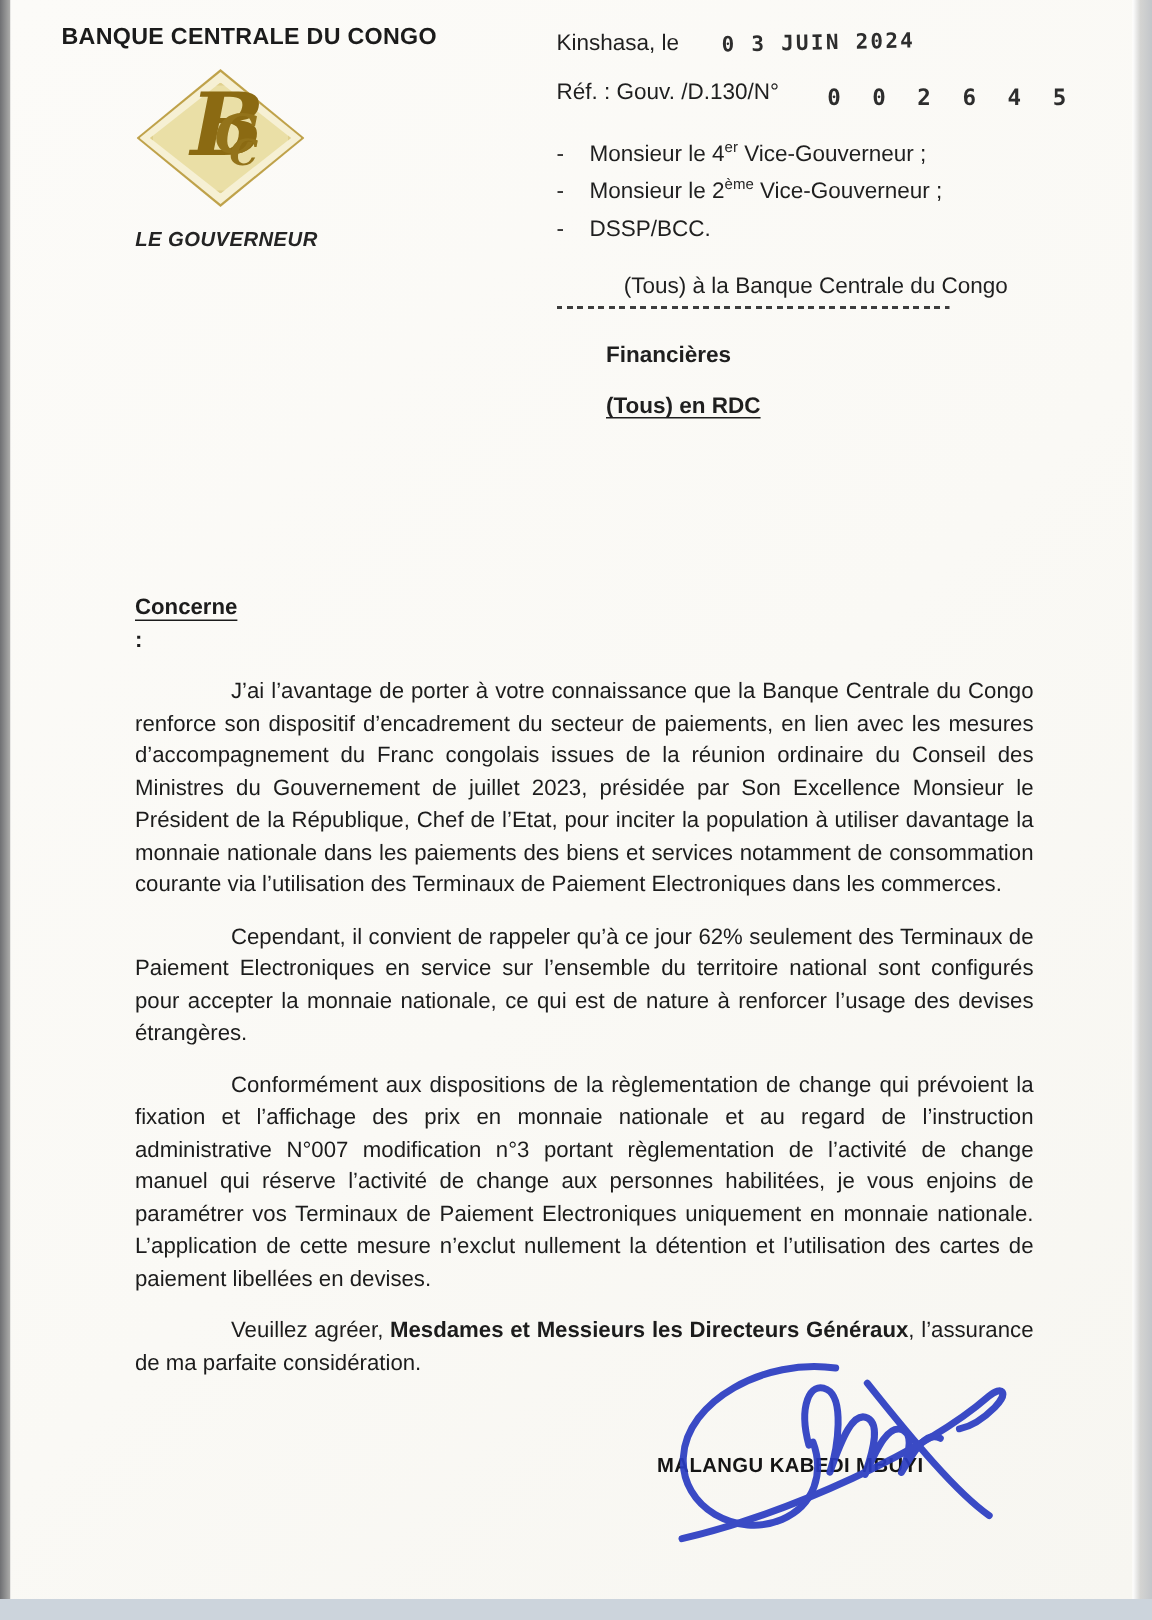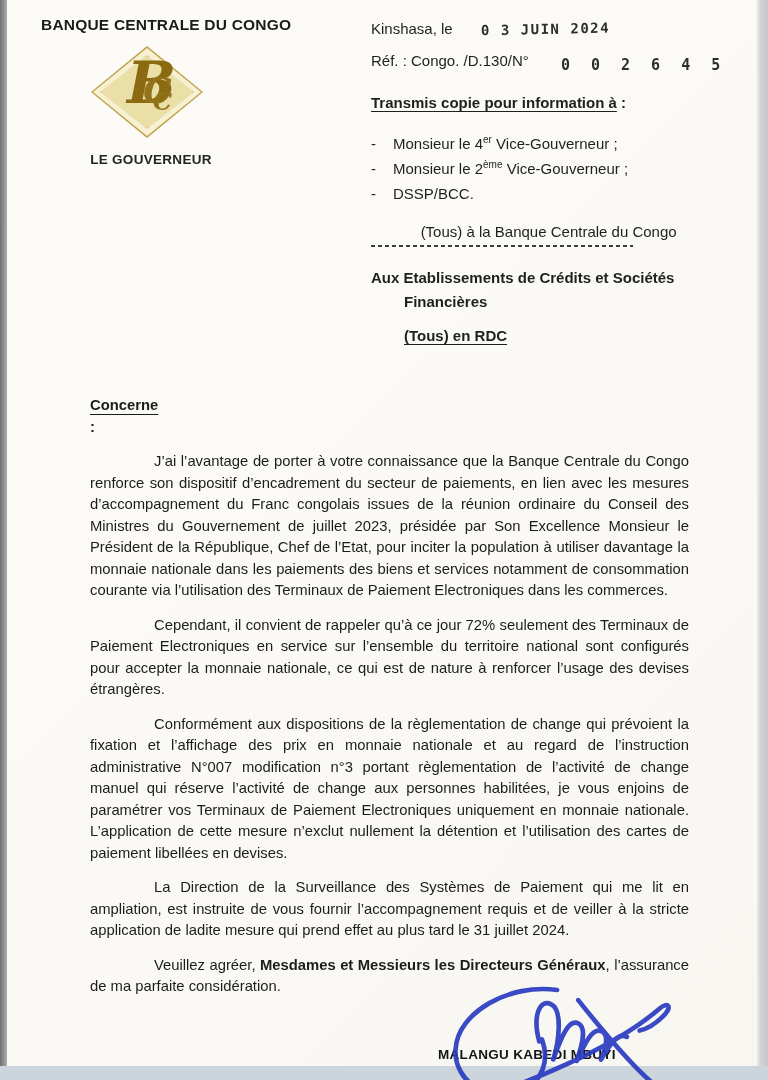--- a/index.html
+++ b/index.html
@@ -36,21 +36,21 @@
             clip-path:polygon(50% 0,100% 50%,50% 100%,0 50%); background:#f6f0d4; }
   .d-in   { position:absolute; inset:9px;
             clip-path:polygon(50% 0,100% 50%,50% 100%,0 50%); background:#eadfa6;
             box-shadow:inset 0 0 0 2px #e0d08e; }
   .mono { position:absolute; font-family:"DejaVu Serif", serif; font-style:italic;
           font-weight:bold; color:#8b6a12; line-height:1; }
   .mono-b { left:36px; top:8px;  font-size:58px; }
   .mono-c { left:52px; top:26px; font-size:36px; color:#93731a; }
   .mono-c2{ left:62px; top:44px; font-size:24px; color:#93731a; }
   .gov-title { font-size:13.5px; font-weight:bold; color:#242424;
-               width:200px; margin:14px 0 0 16px; text-align:center; letter-spacing:.3px; }
+               width:200px; margin:14px 0 0 16px; text-align:center; letter-spacing:.3px;font-style:italic; }
 
   .right-col { flex:1; padding-top:4px; font-size:15px; }
   .date-line, .ref-line { white-space:nowrap; }
   .ref-line { margin-top:15px; }
   .stamp { display:inline-block; font-family:"DejaVu Sans Mono", monospace;
            font-weight:bold; color:#2d2d2d; }
   .date-stamp { font-size:14px; letter-spacing:1.5px; margin-left:24px; transform:rotate(-1.2deg); }
   .num-stamp  { font-size:15px; letter-spacing:6px;  margin-left:28px; transform:translateY(4px); }
 
   .transmis { margin-top:24px; font-weight:bold; font-size:15px; }
@@ -107,66 +107,61 @@
         </div>
         <div class="gov-title">LE GOUVERNEUR</div>
       </div>
 
       <div class="right-col">
         <div class="date-line">
           <span>Kinshasa, le</span>
           <span class="stamp date-stamp">0 3 JUIN 2024</span>
         </div>
         <div class="ref-line">
-          <span>Réf. : Congo. /D.130/N°</span>
+          <span>Réf. : Gouv. /D.130/N°</span>
           <span class="stamp num-stamp">0 0 2 6 4 5</span>
         </div>
 
-        <div class="transmis">
-          <span class="u">Transmis copie pour information à</span><span> :</span>
-        </div>
 
         <ul class="dist-list">
           <li>
             <span class="bullet">-</span>
             <span><span>Monsieur le 4</span><sup>er</sup><span> Vice-Gouverneur ;</span></span>
           </li>
           <li>
             <span class="bullet">-</span>
             <span><span>Monsieur le 2</span><sup>ème</sup><span> Vice-Gouverneur ;</span></span>
           </li>
           <li>
             <span class="bullet">-</span>
             <span><span>DSSP/BCC.</span><sup></sup><span></span></span>
           </li>
         </ul>
 
         <div class="scope-internal">(Tous) à la Banque Centrale du Congo</div>
         <div class="dashes"></div>
 
         <div class="external">
-          <div>Aux Etablissements de Crédits et Sociétés</div>
           <div class="ext2">Financières</div>
         </div>
         <div class="scope-external">
           <span class="u">(Tous) en RDC</span>
         </div>
       </div>
     </div>
 
     <div class="body-text">
 
       <div class="concerne">
         <span class="c-label"><span class="u">Concerne</span><span> :</span></span>
       </div>
 
       <p class="para">J’ai l’avantage de porter à votre connaissance que la Banque Centrale du Congo renforce son dispositif d’encadrement du secteur de paiements, en lien avec les mesures d’accompagnement du Franc congolais issues de la réunion ordinaire du Conseil des Ministres du Gouvernement de juillet 2023, présidée par Son Excellence Monsieur le Président de la République, Chef de l’Etat, pour inciter la population à utiliser davantage la monnaie nationale dans les paiements des biens et services notamment de consommation courante via l’utilisation des Terminaux de Paiement Electroniques dans les commerces.</p>
-      <p class="para">Cependant, il convient de rappeler qu’à ce jour 72% seulement des Terminaux de Paiement Electroniques en service sur l’ensemble du territoire national sont configurés pour accepter la monnaie nationale, ce qui est de nature à renforcer l’usage des devises étrangères.</p>
+      <p class="para">Cependant, il convient de rappeler qu’à ce jour 62% seulement des Terminaux de Paiement Electroniques en service sur l’ensemble du territoire national sont configurés pour accepter la monnaie nationale, ce qui est de nature à renforcer l’usage des devises étrangères.</p>
       <p class="para">Conformément aux dispositions de la règlementation de change qui prévoient la fixation et l’affichage des prix en monnaie nationale et au regard de l’instruction administrative N°007 modification n°3 portant règlementation de l’activité de change manuel qui réserve l’activité de change aux personnes habilitées, je vous enjoins de paramétrer vos Terminaux de Paiement Electroniques uniquement en monnaie nationale. L’application de cette mesure n’exclut nullement la détention et l’utilisation des cartes de paiement libellées en devises.</p>
-      <p class="para">La Direction de la Surveillance des Systèmes de Paiement qui me lit en ampliation, est instruite de vous fournir l’accompagnement requis et de veiller à la stricte application de ladite mesure qui prend effet au plus tard le 31 juillet 2024.</p>
 
       <p class="para closing"><span>Veuillez agréer, </span><b>Mesdames et Messieurs les Directeurs Généraux</b><span>, l’assurance de ma parfaite considération.</span></p>
 
       <div class="sig-block">
         <div class="sig-name">MALANGU KABEDI MBUYI</div>
         <svg class="signature" viewBox="0 0 300 150" fill="none" stroke="#2a3cc2" stroke-width="5" stroke-linecap="round" stroke-linejoin="round" opacity="0.92">
           <path d="M150 16 C100 6 42 34 38 74 C34 110 74 134 106 122 C130 113 138 90 131 68"></path>
           <path d="M128 70 C122 42 131 24 143 31 C155 38 149 72 142 90 C152 66 161 47 171 53 C181 59 171 83 167 93 C177 74 186 57 196 63 C204 68 197 85 193 93 C203 78 212 64 222 70"></path>
           <path d="M34 132 C112 118 212 78 258 42 C268 34 273 40 262 50 C252 59 243 63 236 64"></path>
           <path d="M172 28 C202 70 232 110 254 127"></path>

